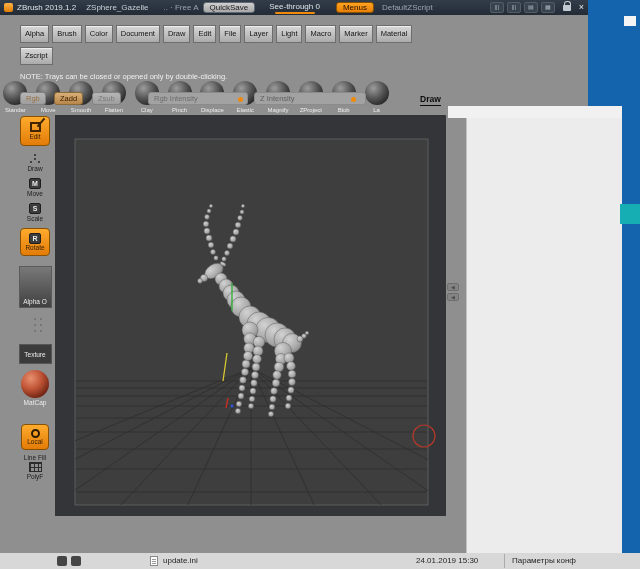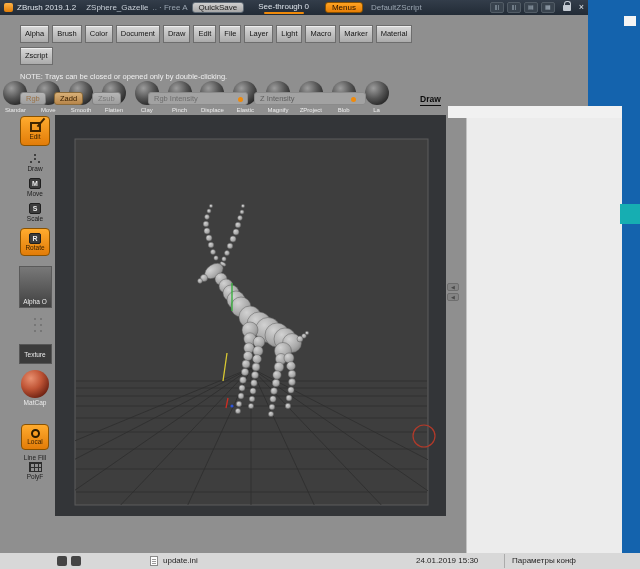--- a/index.html
+++ b/index.html
@@ -194,21 +194,21 @@
         <div class="brush-thumb"></div>
         <div class="brush-label">La</div>
       </div>
   </div>
 </div>
 
 <div class="abs" id="titlebar">
   <span class="tb-logo"></span>
   <span>ZBrush 2019.1.2</span>
   <span style="margin-left:10px;color:#c9d0d8">ZSphere_Gazelle</span>
-  <span class="tb-dim" style="margin-left:4px">.. · Free A</span>
+  <span class="tb-dim" style="margin-left:15px">.. · Free A</span>
   <span class="tb-chip" style="margin-left:4px">QuickSave</span>
   <span class="seethru">
     <span><span>See-through</span>&nbsp;<span>0</span></span>
     <span class="line"></span>
   </span>
   <span class="tb-chip tb-orange" style="margin-left:16px">Menus</span>
   <span class="tb-dim" style="margin-left:8px">DefaultZScript</span>
   <span style="margin-left:auto;display:flex">
     <span class="tb-ic">|||</span>
     <span class="tb-ic">|||</span>

